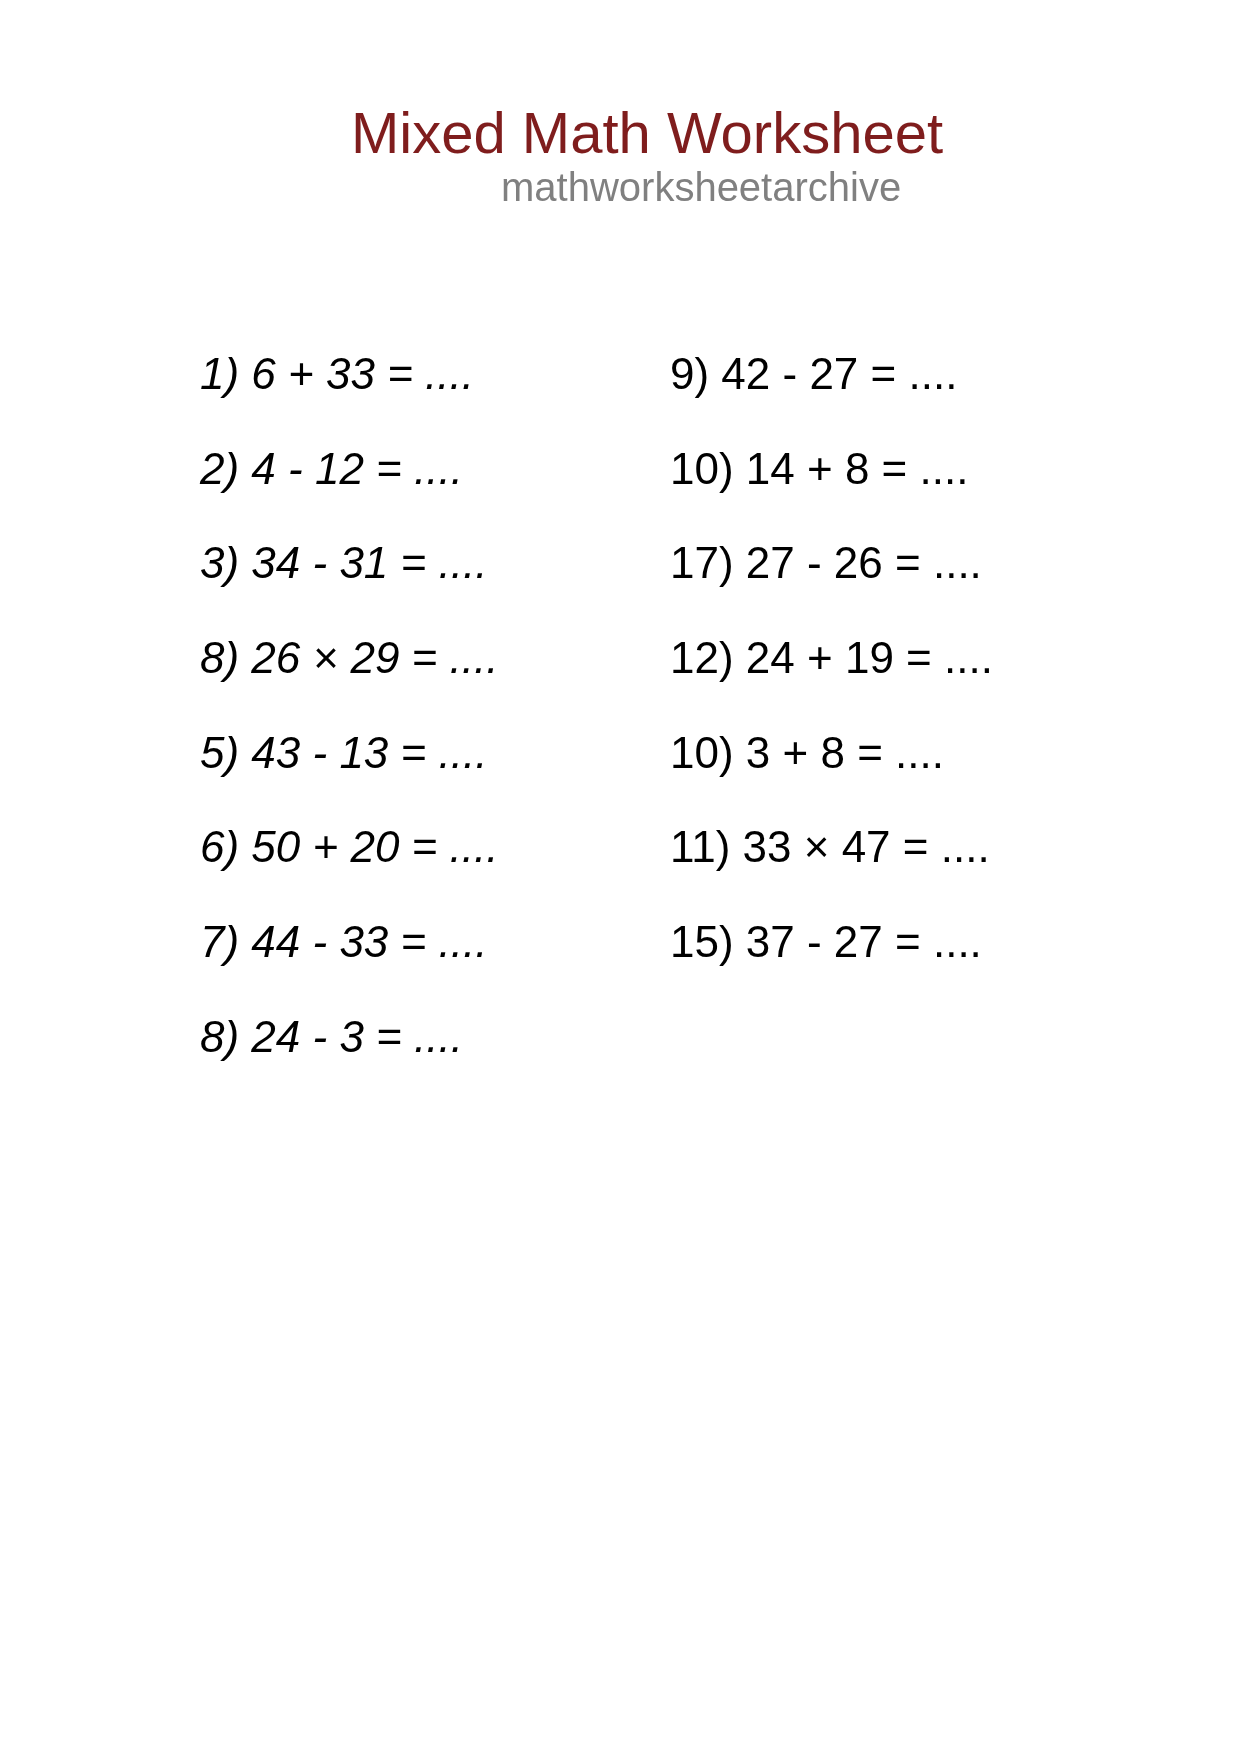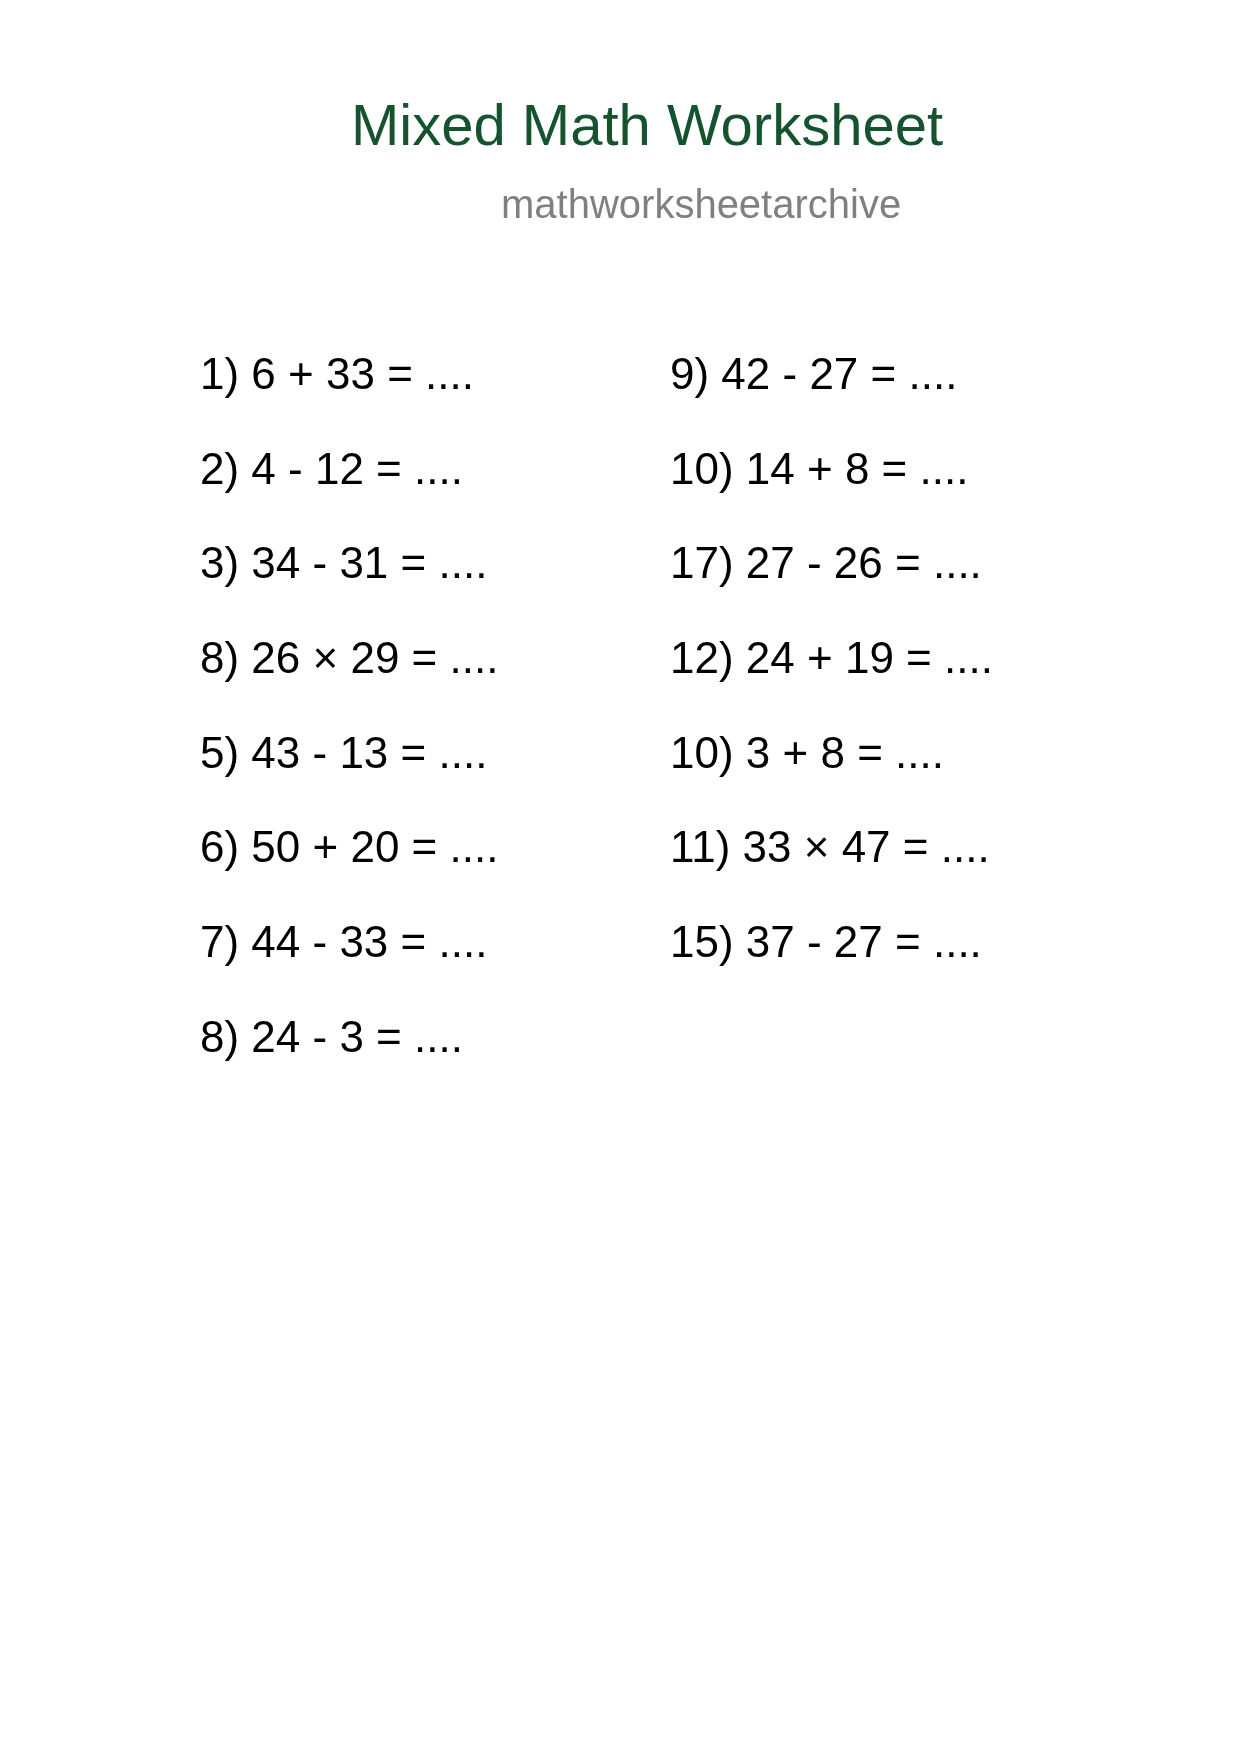--- a/index.html
+++ b/index.html
@@ -18,42 +18,42 @@
     .page {
       position: absolute;
       left: 0; top: 0;
       width: 1240px;
       height: 1754px;
       background: #ffffff;
     }
     .title {
       position: absolute;
       left: 351px;
-      top: 92px;
+      top: 100px;
       font-size: 58px;
       line-height: 66px;
       white-space: nowrap;
-      color: #14532d;
+      color: #7f1d1d;
       text-align: right;
     }
     .subtitle {
       position: absolute;
       left: 501px;
-      top: 181px;
+      top: 164px;
       font-size: 40px;
       line-height: 46px;
       white-space: nowrap;
       color: #808080;
     }
     .column {
       position: absolute;
       top: 349px;
       width: 480px;
     }
-    .col-left { left: 200px; }
+    .col-left { left: 200px; font-style: italic; }
     .col-right { left: 670px; }
     .problem {
       font-size: 44px;
       height: 94.7px;
       line-height: 50px;
       white-space: nowrap;
       color: #000000;
     }
   </style>
 </head>

